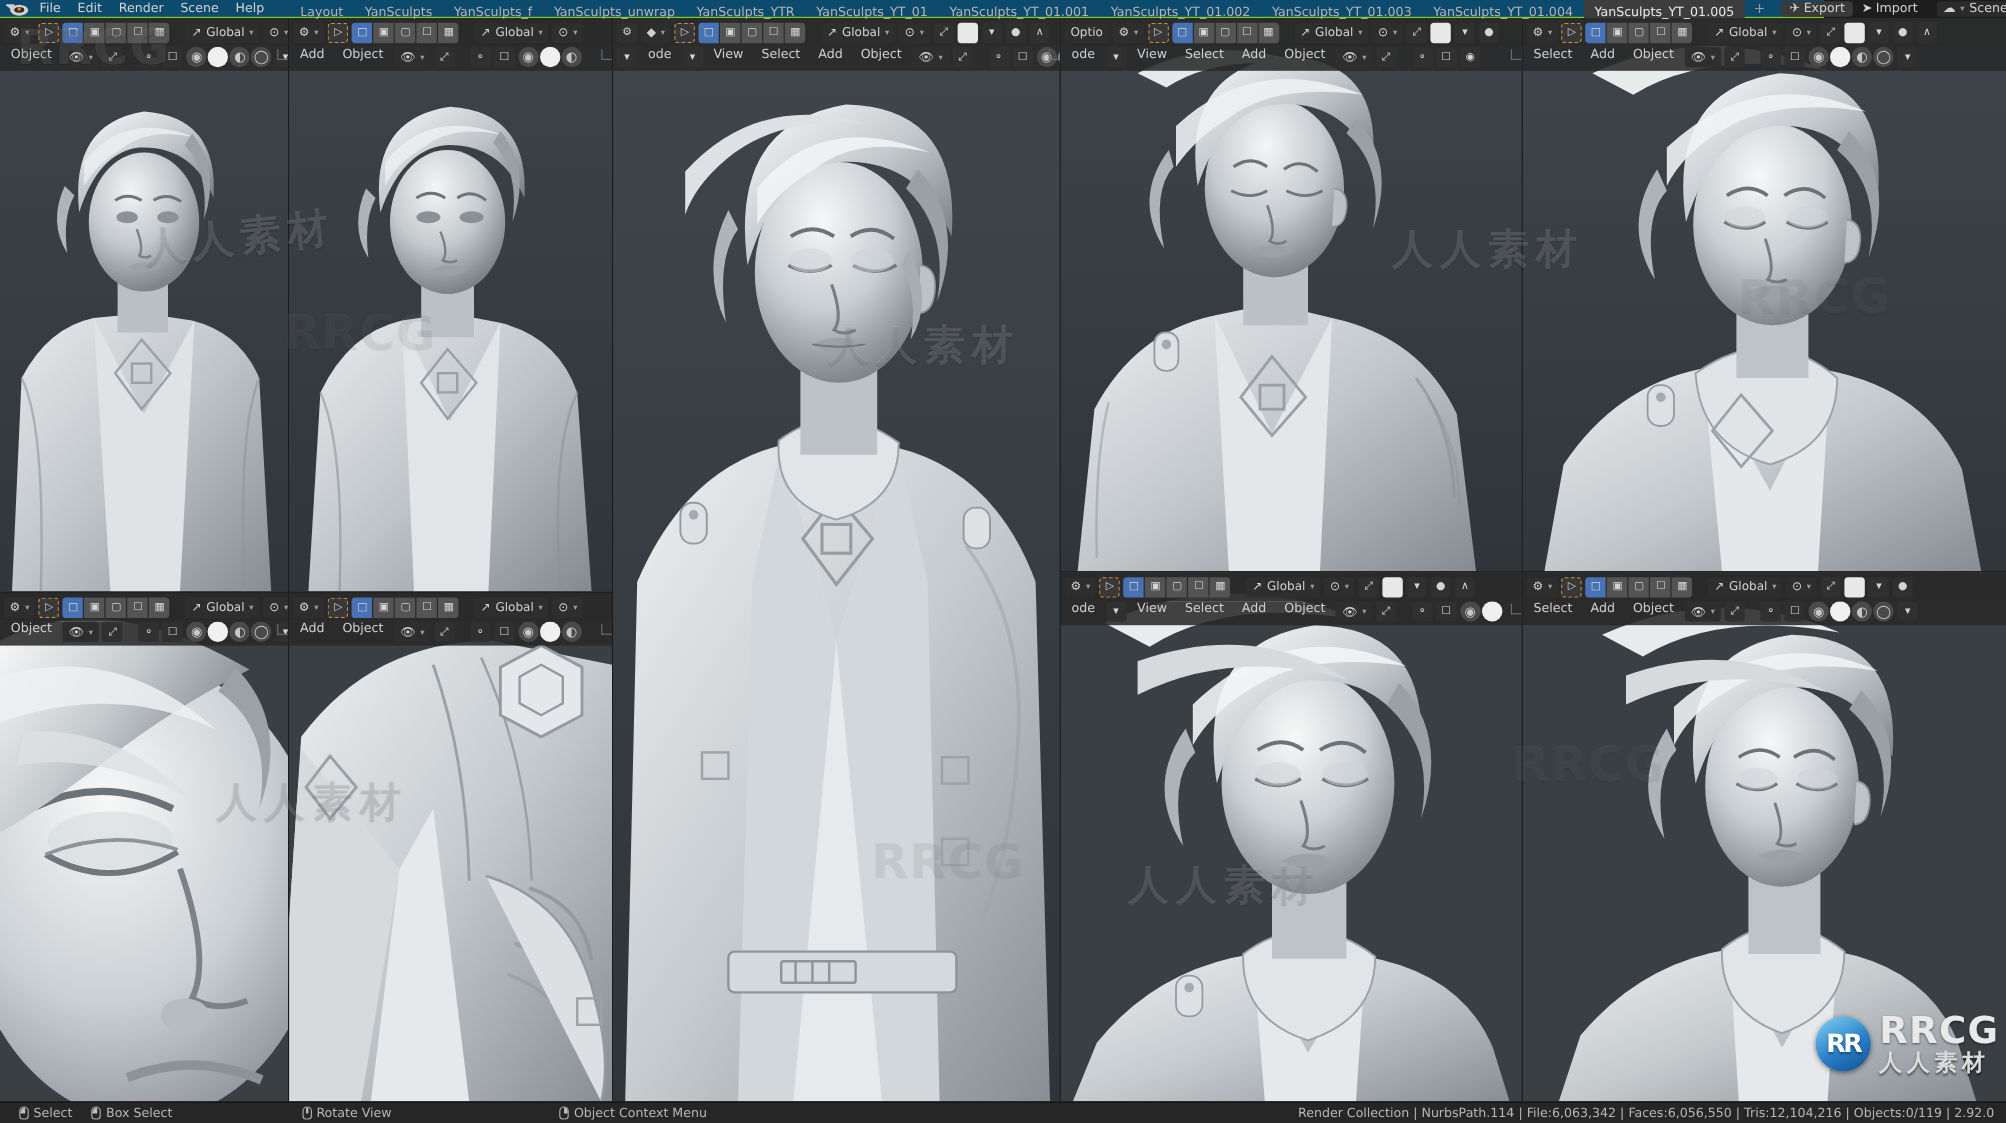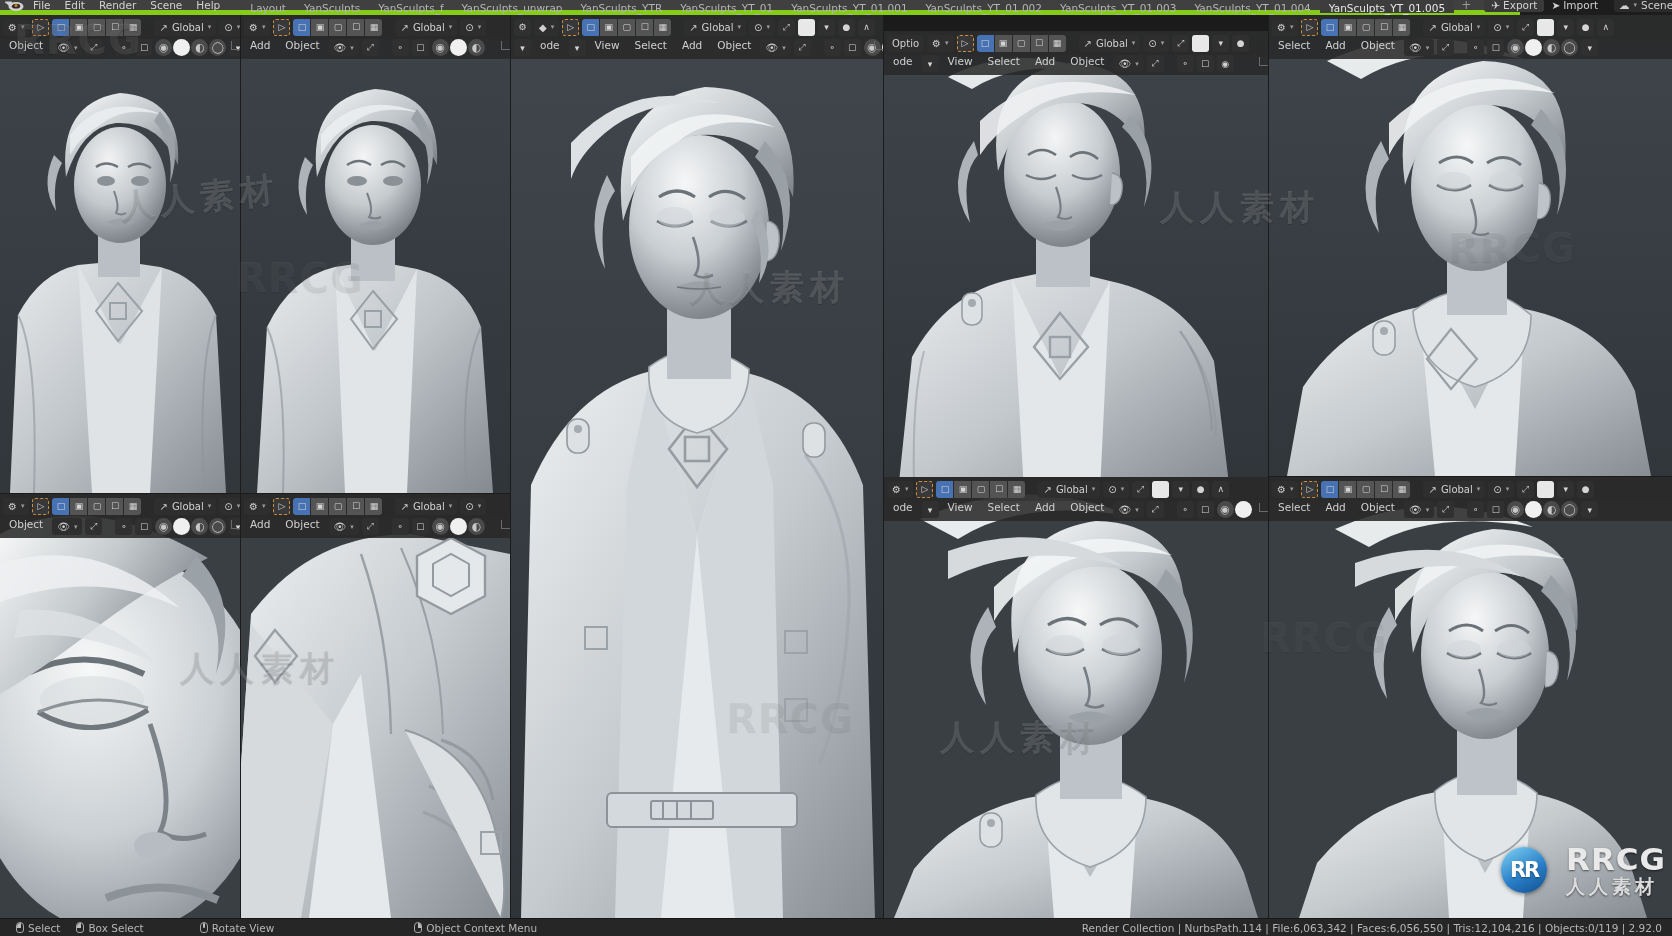--- a/index.html
+++ b/index.html
@@ -8,22 +8,22 @@
     width:1672px; height:936px; overflow:hidden;
     font-family:"DejaVu Sans","Liberation Sans",sans-serif;
     font-size:11px; color:#c7c7c7;
     position:relative;
     -webkit-font-smoothing:antialiased;
   }
 
   
   .topbar{
     position:absolute; left:0; top:0; width:1520px; height:15px;
-    background:#404040; display:flex; align-items:center;
-    border-bottom:5px solid #84cc16; z-index:40;
+    background:#0c4a6e; display:flex; align-items:center;
+    border-bottom:1px solid #84cc16; z-index:40;
   }
   .blender-logo{
     width:22px; height:13px; margin-left:4px; position:relative; flex:0 0 auto;
   }
   .blender-logo svg{ display:block; }
   .menu-item{
     padding:0 7px; height:15px; line-height:15px; color:#d2d2d2;
     font-size:10.5px; white-space:nowrap; cursor:default;
   }
   .ws-tabs{ display:flex; align-items:flex-end; height:15px; margin-left:14px; }
@@ -129,21 +129,21 @@
     font-family:"DejaVu Sans","Liberation Sans",sans-serif;
     font-weight:bold; color:rgba(255,255,255,.13);
     letter-spacing:2px; white-space:nowrap;
     text-shadow:0 1px 1px rgba(0,0,0,.18);
   }
   .wm-cn{ font-size:34px; color:rgba(235,235,235,.17); letter-spacing:6px; }
   .wm-rr{ font-size:40px; color:rgba(255,255,255,.10); letter-spacing:1px; }
 
   .logo-badge{
     position:absolute; right:6px; bottom:22px; z-index:35;
-    display:flex; align-items:center; gap:19px;
+    display:flex; align-items:center; gap:7px;
   }
   .logo-circle{
     width:46px; height:46px; border-radius:50%;
     background:linear-gradient(150deg,#7fd4f5 0%,#2a7fc9 55%,#11508e 100%);
     display:flex; align-items:center; justify-content:center;
     box-shadow:0 1px 4px rgba(0,0,0,.5);
   }
   .logo-circle span{
     color:#fff; font-weight:bold; font-size:21px; letter-spacing:-2px;
     text-shadow:0 1px 2px rgba(0,0,0,.4);
@@ -523,21 +523,21 @@
       <div class="pill dark">⚬</div>
       <div class="pill dark">☐</div>
       <div class="shade">
         <div class="ball">◉</div>
         <div class="ball active"></div>
       </div>
     </div>
     <div class="vp-corner" style="right:0;top:26px;"></div>
   </div>
 
-  <div class="vp" style="left:884px;top:16px;width:384px;height:461px;">
+  <div class="vp" style="left:884px;top:0;width:384px;height:461px;">
     <div class="vp-canvas">
       <svg class="clay" viewBox="0 0 384 461" preserveAspectRatio="xMidYMid slice">
         <defs>
           <linearGradient id="bg4" x1="0" y1="0" x2="0" y2="1">
               <stop offset="0%" stop-color="#3f444a"></stop>
               <stop offset="100%" stop-color="#30353a"></stop>
             </linearGradient>
           <radialGradient id="skin4" cx="44%" cy="26%" r="74%">
               <stop offset="0%" stop-color="#f4f5f6"></stop>
               <stop offset="55%" stop-color="#c6cbcf"></stop>
@@ -1119,21 +1119,21 @@
 
 <div class="statusbar">
   <div class="sb-item">
     <span class="mouse-ico"></span>
     <span>Select</span>
   </div>
   <div class="sb-item">
     <span class="mouse-ico"></span>
     <span>Box Select</span>
   </div>
-  <div class="sb-item" style="margin-left:56px;">
+  <div class="sb-item" style="margin-left:108px;">
     <span class="mouse-ico mid"></span>
     <span>Rotate View</span>
   </div>
   <div class="sb-item" style="margin-left:140px;">
     <span class="mouse-ico right"></span>
     <span>Object Context Menu</span>
   </div>
   <div class="sb-right">
     <span>Render Collection</span>
     <span> | </span>

